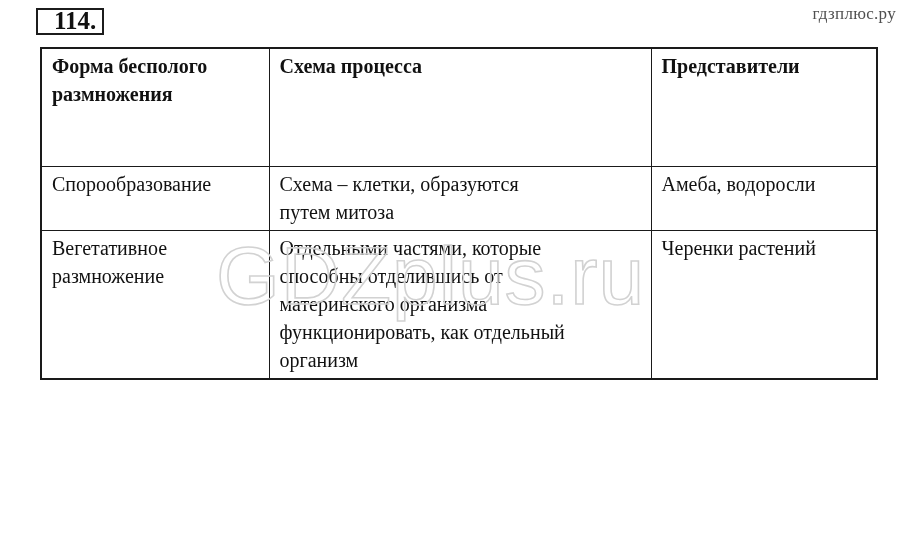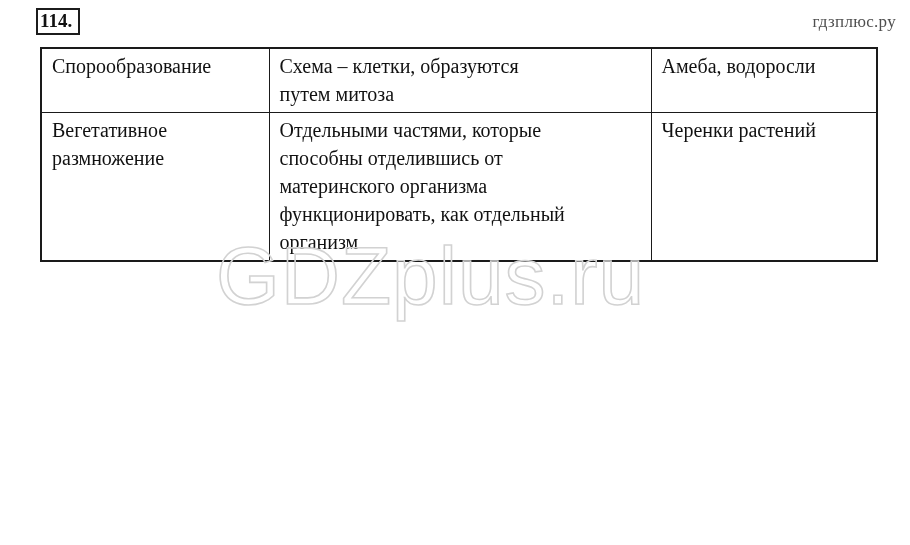--- a/index.html
+++ b/index.html
@@ -8,31 +8,31 @@
     position: relative;
     font-family: "Liberation Serif", "DejaVu Serif", serif;
     color: #111111;
   }
 
   .page-number-box {
     position: absolute;
     left: 36px;
     top: 8px;
     border: 2px solid #1c1c1c;
-    padding: 0 6px 1px 2px;
+    padding: 0 6px 1px 16px;
     font-weight: bold;
-    font-size: 19px;
+    font-size: 25px;
     line-height: 22px;
     background: #ffffff;
   }
 
   .site-label {
     position: absolute;
     right: 14px;
-    top: 12px;
+    top: 4px;
     font-size: 17px;
     color: #4f4f4f;
     letter-spacing: 0.3px;
   }
 
   table.main-table {
     position: absolute;
     left: 40px;
     top: 47px;
     width: 836px;
@@ -79,20 +79,26 @@
 
 <div class="site-label">гдзплюс.ру</div>
 
 <table class="main-table">
   <colgroup>
       <col class="c1">
       <col class="c2">
       <col class="c3">
     </colgroup>
   <tbody>
+    <tr class="header-row">
+      <th>Форма бесполого
+размножения</th>
+      <th>Схема процесса</th>
+      <th>Представители</th>
+    </tr>
     <tr class="row-1">
       <td>Спорообразование</td>
       <td>Схема – клетки, образуются
 путем митоза</td>
       <td>Амеба, водоросли</td>
     </tr>
     <tr class="row-3">
       <td>Вегетативное
 размножение</td>
       <td>Отдельными частями, которые

